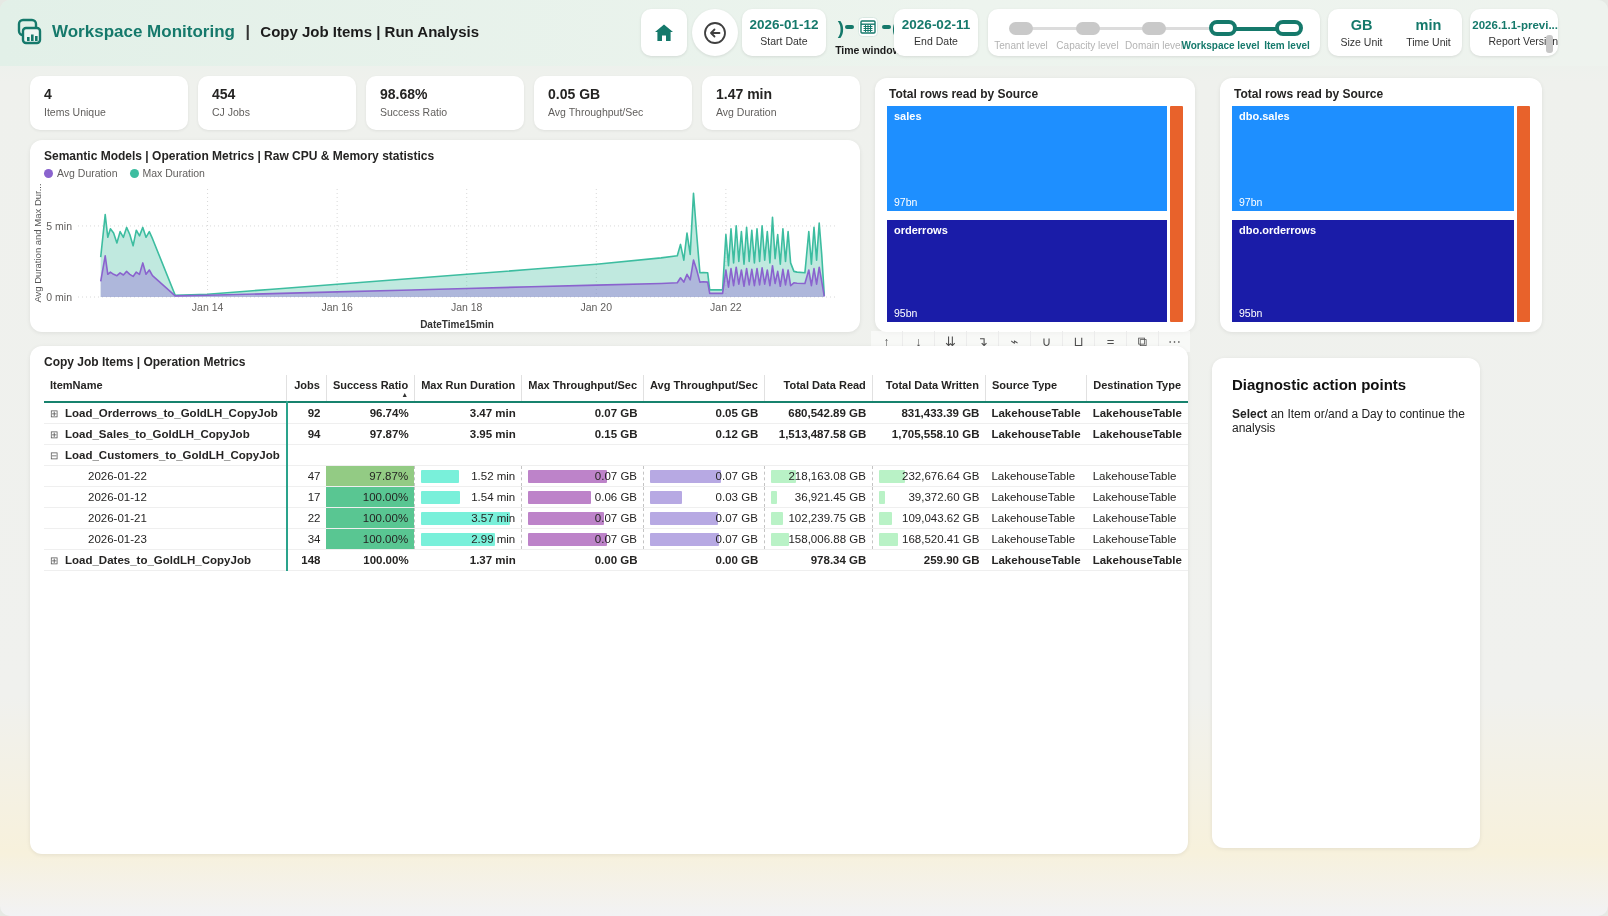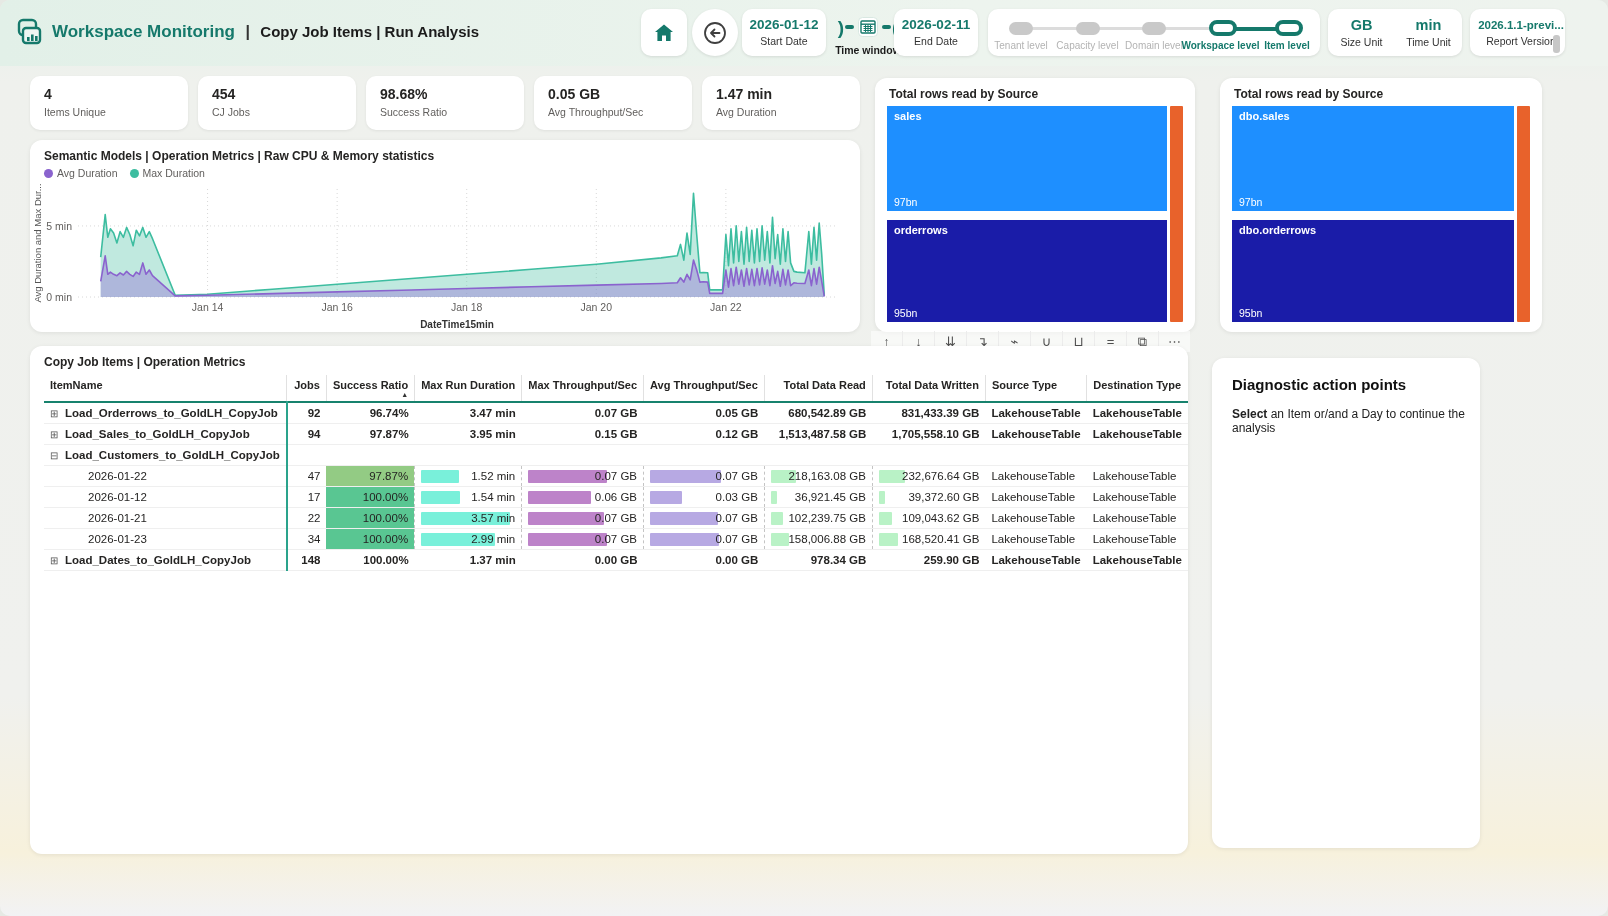--- a/index.html
+++ b/index.html
@@ -33,21 +33,21 @@
   .lnode{position:absolute;top:13px;width:24px;height:13px;border-radius:8px;background:#c9c9c9;cursor:pointer;}
   .lnode.active{background:#fff;border:4px solid #15796b;width:20px;height:8px;top:11px;}
   .llabel{position:absolute;top:31px;width:90px;text-align:center;font-size:10px;color:#b3b3b3;white-space:nowrap;}
   .llabel.active{color:#15796b;font-weight:700;}
   .units-card{position:absolute;left:1328px;top:9px;width:134px;height:47px;background:#fff;border-radius:10px;
     box-shadow:0 1px 3px rgba(0,0,0,.1);display:flex;}
   .unit{flex:1;text-align:center;cursor:pointer;}
   .unit .uval{font-size:14.5px;font-weight:700;color:#15796b;margin-top:8px;}
   .unit .ulab{font-size:10.5px;color:#333;margin-top:3px;}
   .version-card{position:absolute;left:1470px;top:9px;width:88px;height:47px;background:#fff;border-radius:10px;
-    box-shadow:0 1px 3px rgba(0,0,0,.1);text-align:center;cursor:pointer;padding-left:7px;}
+    box-shadow:0 1px 3px rgba(0,0,0,.1);text-align:right;cursor:pointer;}
   .version-card .vval{font-size:11.5px;font-weight:700;color:#15796b;margin-top:10px;white-space:nowrap;overflow:hidden;}
   .version-card .vlab{font-size:10.5px;color:#333;margin-top:4px;}
   .vscroll{position:absolute;right:5px;top:26px;width:7px;height:18px;background:#c7c7c7;border-radius:3px;}
 
   
   .kpi{position:absolute;top:76px;width:158px;height:54px;background:#fff;border-radius:10px;box-shadow:0 1px 3px rgba(0,0,0,.07);}
   .kpi .kval{font-size:14px;font-weight:700;color:#252423;margin:10px 0 0 14px;}
   .kpi .klab{font-size:10.5px;color:#605e5c;margin:4px 0 0 14px;}
 
   

